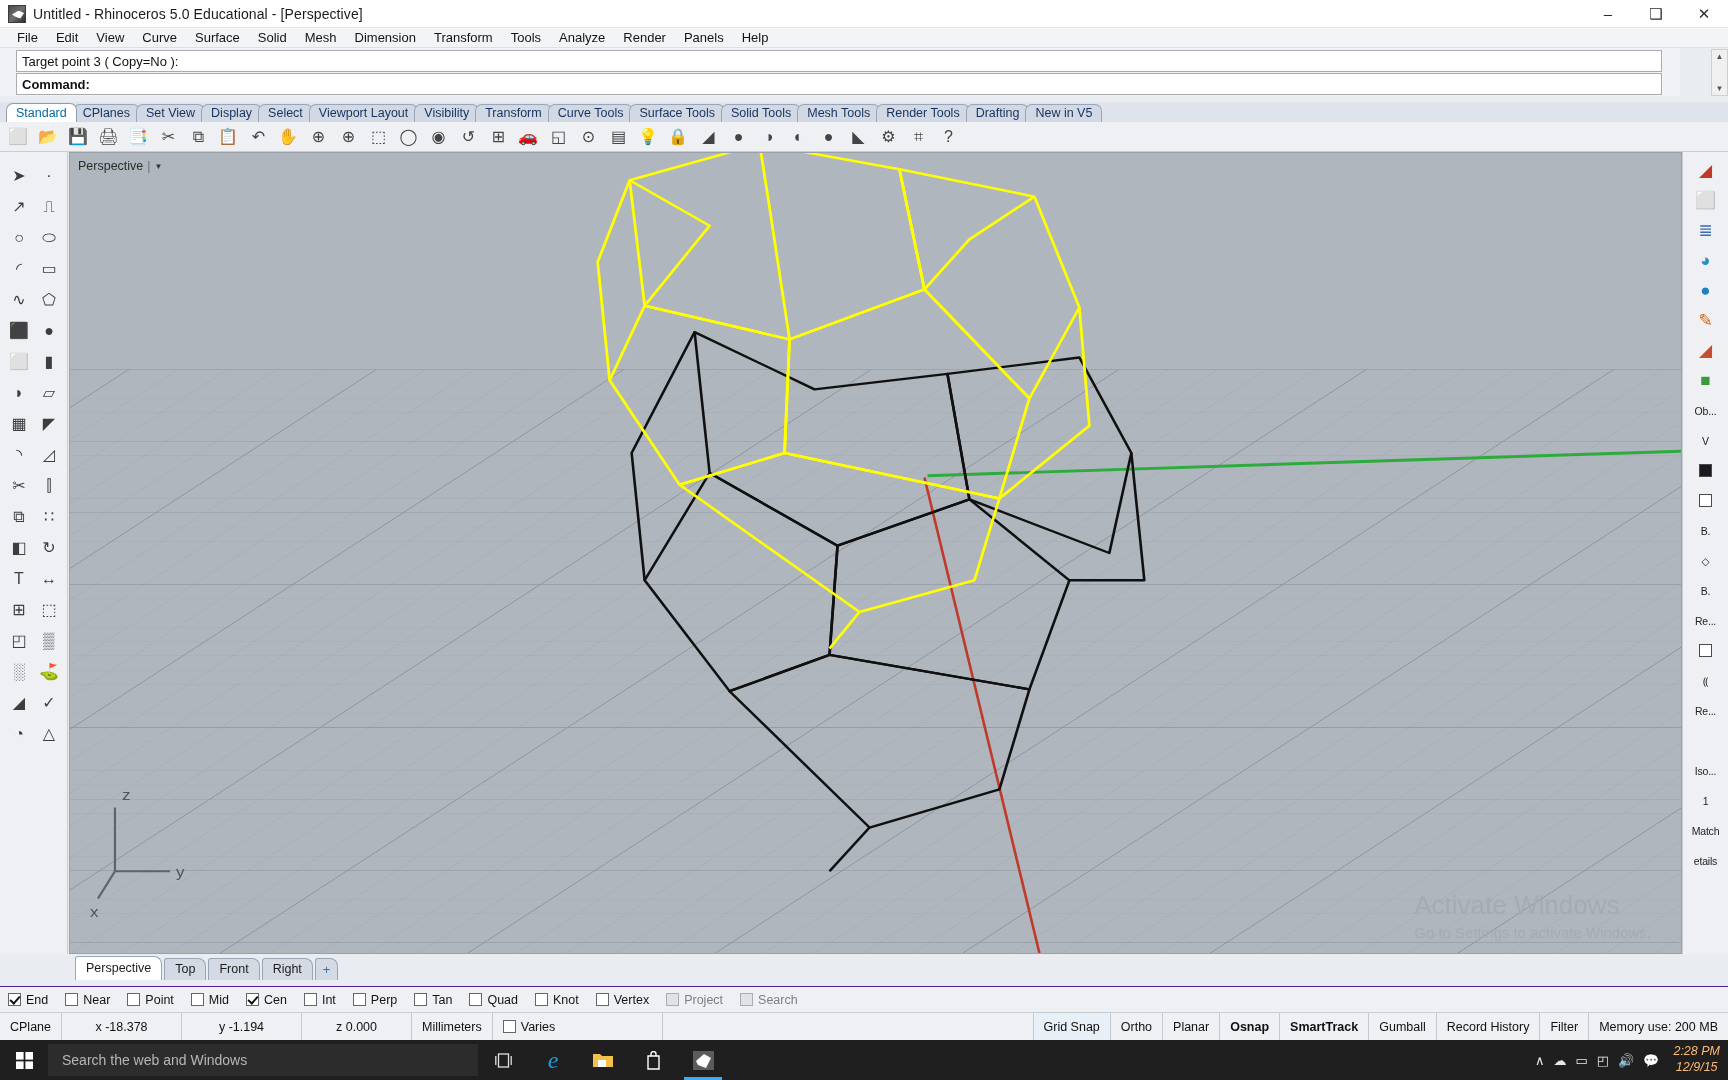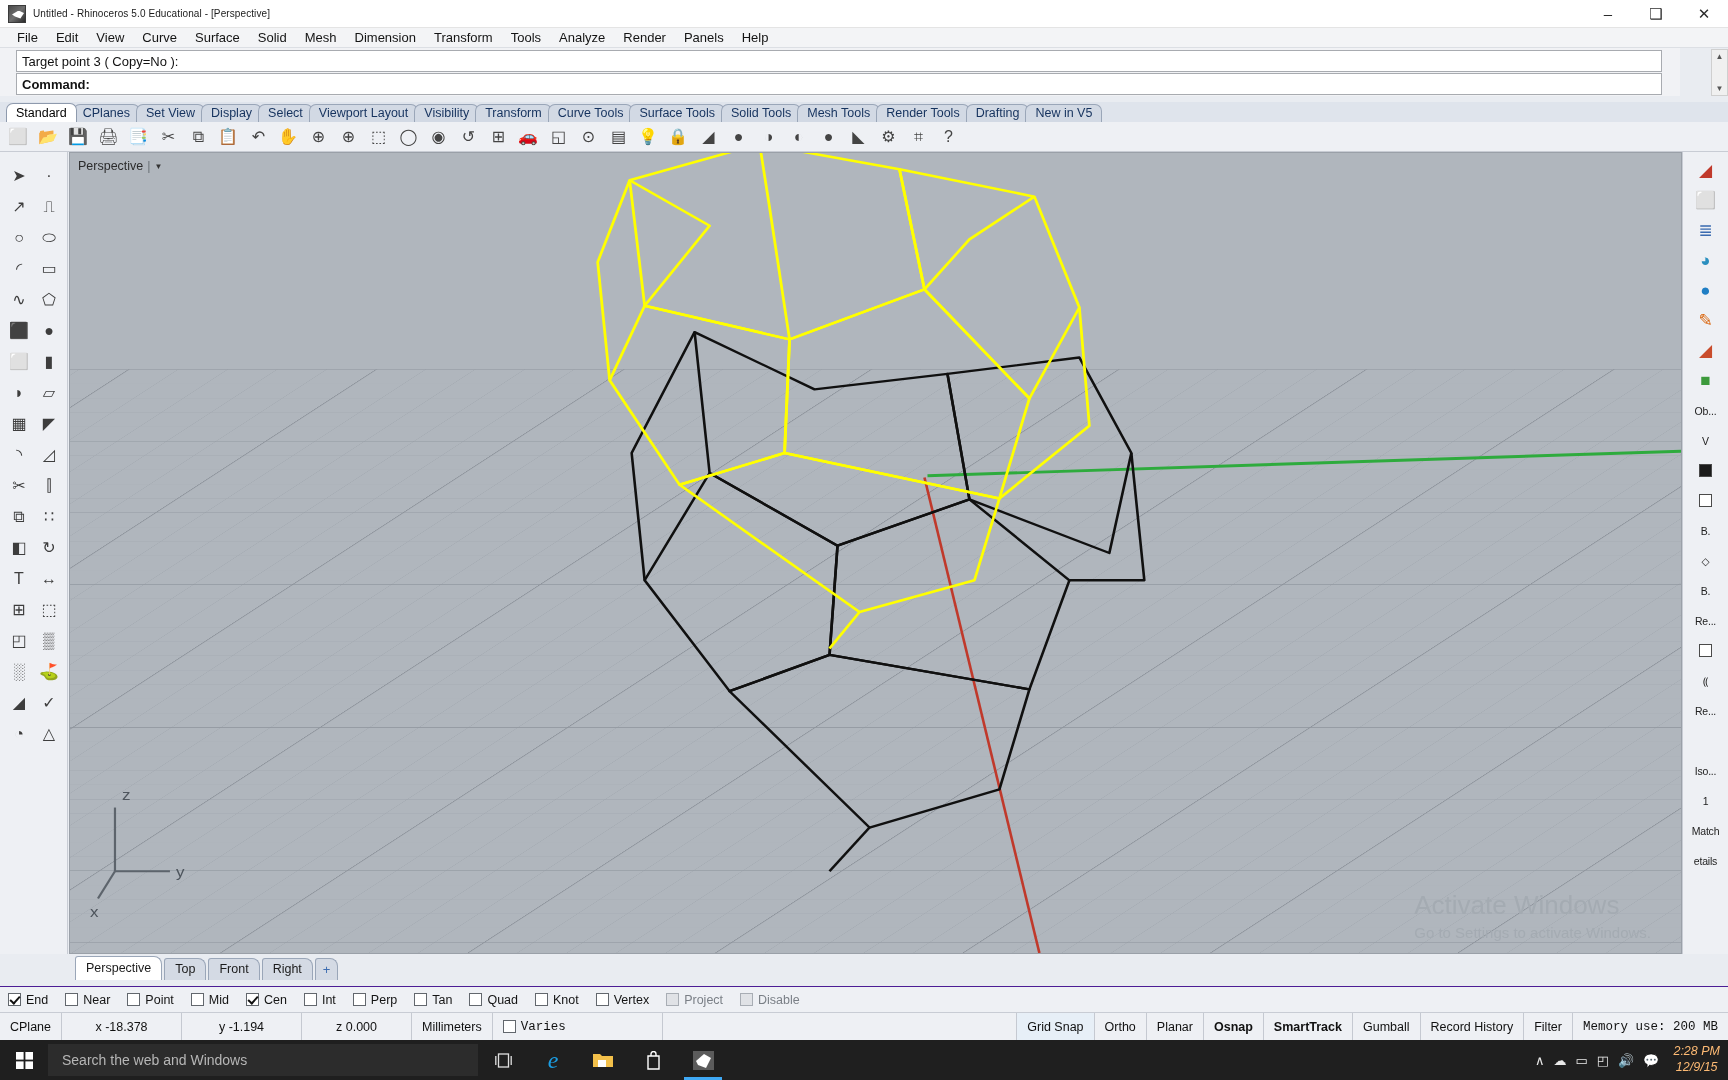--- a/index.html
+++ b/index.html
@@ -21,21 +21,21 @@
   .tb-icon {
     width: 18px; height: 18px; margin: 0 7px 0 8px;
     background: linear-gradient(135deg,#4a4a4a 0%, #6f6f6f 50%, #2b2b2b 100%);
     border: 1px solid #3a3a3a; position: relative; flex: none;
   }
   .tb-icon::after {
     content: ""; position: absolute; left: 3px; top: 5px;
     width: 12px; height: 8px; background: #fff;
     clip-path: polygon(0 50%, 55% 0, 100% 30%, 70% 100%, 25% 75%);
   }
-  .tb-title { font-size: 10px; color: #1b1b1b; letter-spacing: .1px; }
+  .tb-title { font-size: 14px; color: #1b1b1b; letter-spacing: .1px; }
   .tb-btns { margin-left: auto; display: flex; height: 28px; }
   .tb-btn {
     width: 48px; height: 28px; display: flex; align-items: center;
     justify-content: center; color: #2b2b2b; font-size: 15px; line-height: 1;
   }
 
   
   .menubar {
     position: absolute; left: 0; top: 28px; width: 1728px; height: 20px;
     background: #f3f4f6; display: flex; align-items: center;
@@ -75,21 +75,21 @@
     padding-left: 6px;
   }
   .ttab {
     height: 18px; line-height: 17px; font-size: 12.5px; color: #15325e;
     padding: 0 9px; background: #d2d9e4;
     border: 1px solid #9aa6b8; border-bottom: none;
     border-radius: 7px 7px 0 0; margin-right: -4px;
     white-space: nowrap; position: relative;
   }
   .ttab.active {
-    background: #ffffff; color: #000000; z-index: 5;
+    background: #ffffff; color: #0369a1; z-index: 5;
     border-color: #8e9aad; height: 19px; line-height: 18px;
   }
   .tabstrip-gear {
     margin-left: auto; margin-right: 8px; width: 14px; height: 14px;
     color: #59606c; font-size: 13px; line-height: 14px; text-align: center;
   }
 
   
   .icontoolbar {
     position: absolute; left: 0; top: 122px; width: 1728px; height: 30px;
@@ -176,21 +176,21 @@
     background: #eef0f4; display: flex; align-items: stretch;
     border-top: 1px solid #c8ccd4; font-size: 12.5px; color: #111;
   }
   .sb {
     display: flex; align-items: center; justify-content: center;
     padding: 0 10px; border-right: 1px solid #c5c9d1; white-space: nowrap;
   }
   .sb.noborder { border-right: none; }
   .sb.on { background: #e7eff7; font-weight: normal; }
   .sb.bold { font-weight: bold; }
-  .sb.left { justify-content: flex-start; font-family: Liberation Mono, monospace; }
+  .sb.left { justify-content: flex-start; }
   .sb-spacer { flex: 1; border-right: 1px solid #c5c9d1; }
 
   
   .rightpanel {
     position: absolute; right: 0; top: 152px; width: 46px; bottom: 126px;
     background: #eef0f4; border-left: 1px solid #c8ccd4;
     display: flex; flex-direction: column; align-items: center;
     padding-top: 4px; overflow: hidden;
   }
   .rp {
@@ -553,21 +553,21 @@
       <div class="osnap">
         <span class="cbx"></span>
         <span>Vertex</span>
       </div>
       <div class="osnap dim">
         <span class="cbx dim"></span>
         <span>Project</span>
       </div>
       <div class="osnap dim">
         <span class="cbx dim"></span>
-        <span>Disable</span>
+        <span>Search</span>
       </div>
     </div>
 
   <div class="statusbar" id="statusbar">
       <div class="sb">CPlane</div>
       <div class="sb" style="min-width: 120px;">x -18.378</div>
       <div class="sb" style="min-width: 120px;">y -1.194</div>
       <div class="sb" style="min-width: 110px;">z 0.000</div>
       <div class="sb">Millimeters</div>
       <div class="sb left" style="min-width: 170px;">

